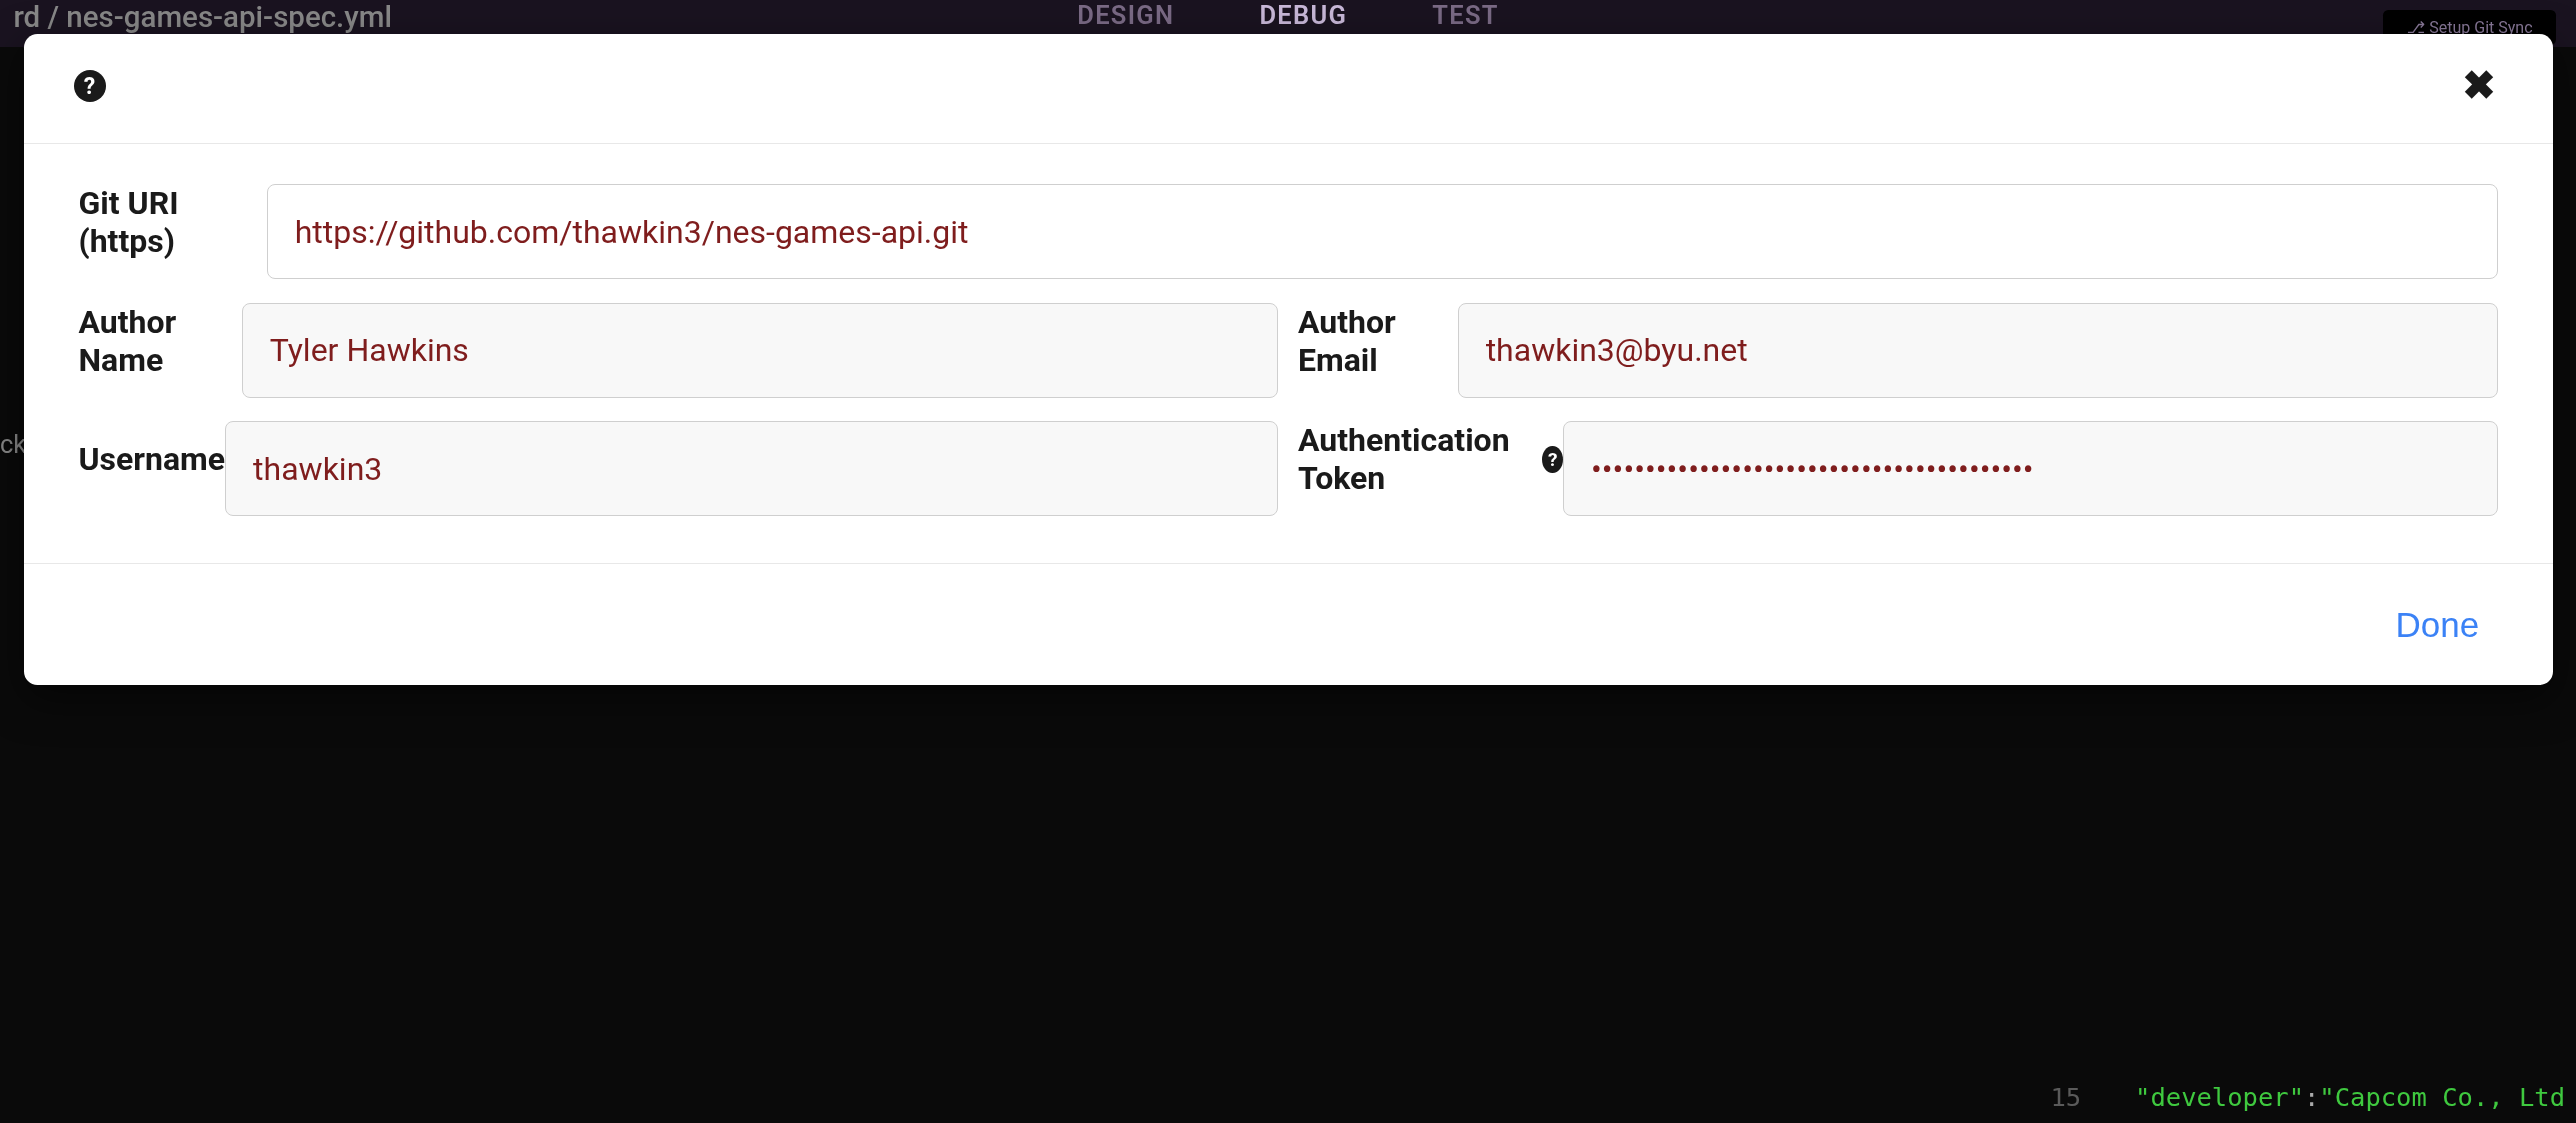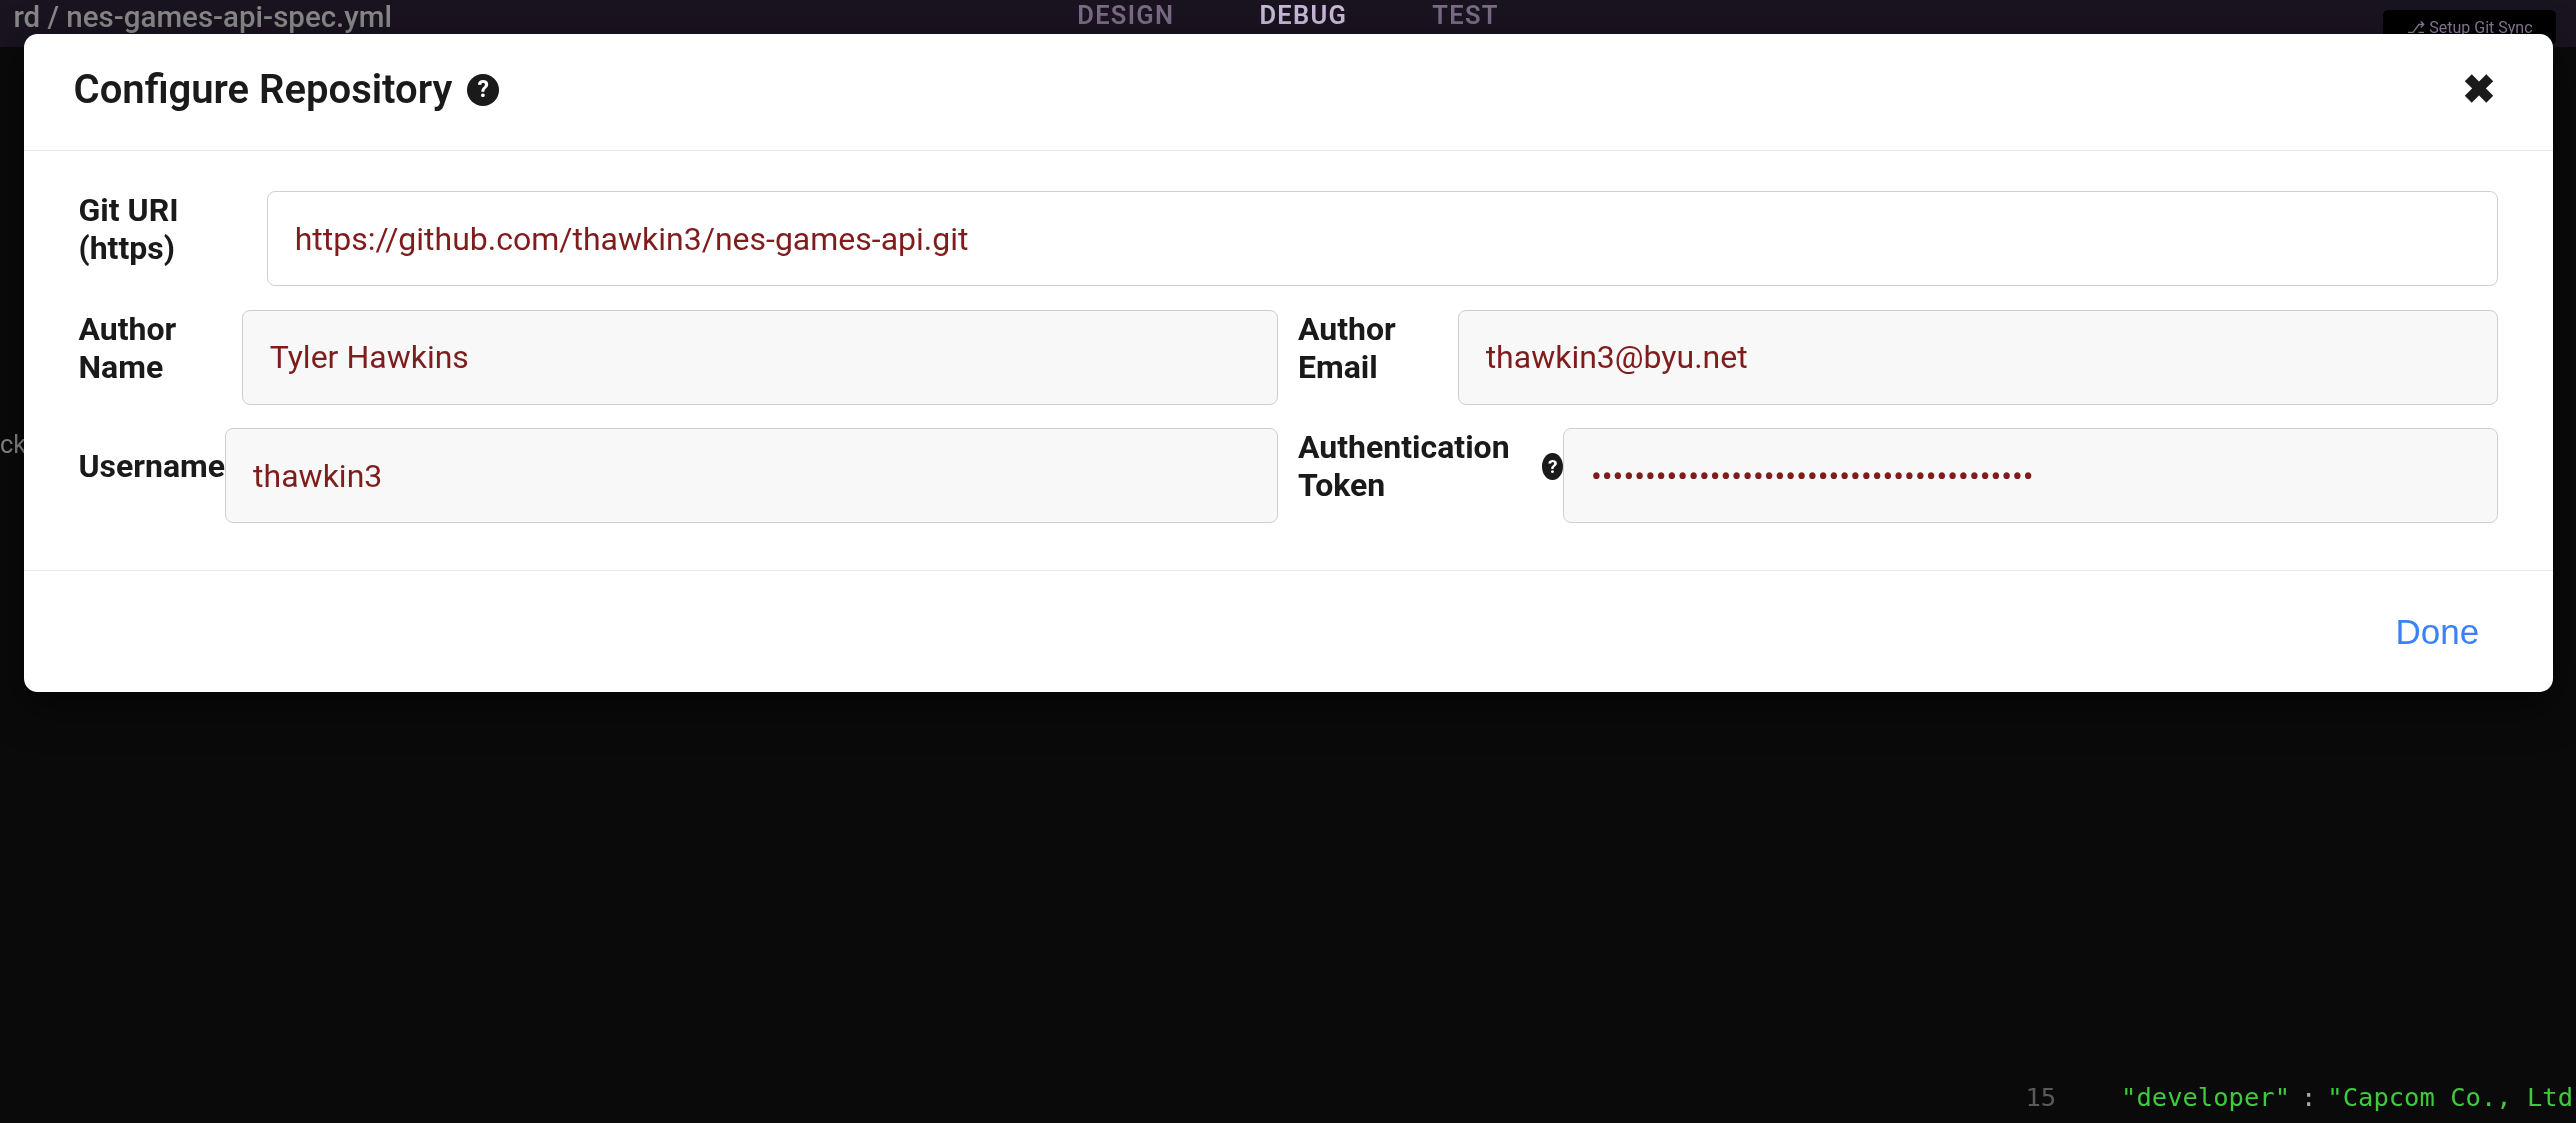--- a/index.html
+++ b/index.html
@@ -238,34 +238,33 @@
   <div class="bg-top-bar">
     <span class="bg-filename">rd / nes-games-api-spec.yml</span>
     <div class="bg-nav-tabs">
       <span>DESIGN</span>
       <span class="bg-nav-debug">DEBUG</span>
       <span>TEST</span>
     </div>
     <div class="bg-git-sync">⎇  Setup Git Sync</div>
   </div>
   <div style="position:absolute; left:0; top:429px; color:#888; font-size:25.5px;">ck</div>
-  <div class="bg-code-area" style="right:3px;gap:11px;">
+  <div class="bg-code-area" style="right:11px;">
     <span class="bg-code-linenum">15</span>
     <span class="bg-code-key">"developer"</span>
     <span class="bg-code-punct">: </span>
     <span class="bg-code-val">"Capcom Co., Ltd</span>
   </div>
 </div>
 
 <div class="modal-overlay">
   <div class="modal">
 
     <div class="modal-header">
       <div class="modal-title-wrap">
-        <span class="modal-title">Configure Repository</span>
         <span class="help-icon">?</span>
       </div>
       <span class="close-btn">✖</span>
     </div>
 
     <div class="modal-body">
 
       <div class="form-row">
         <div class="form-group form-group-full">
           <label class="form-label">Git URI (https)</label>

